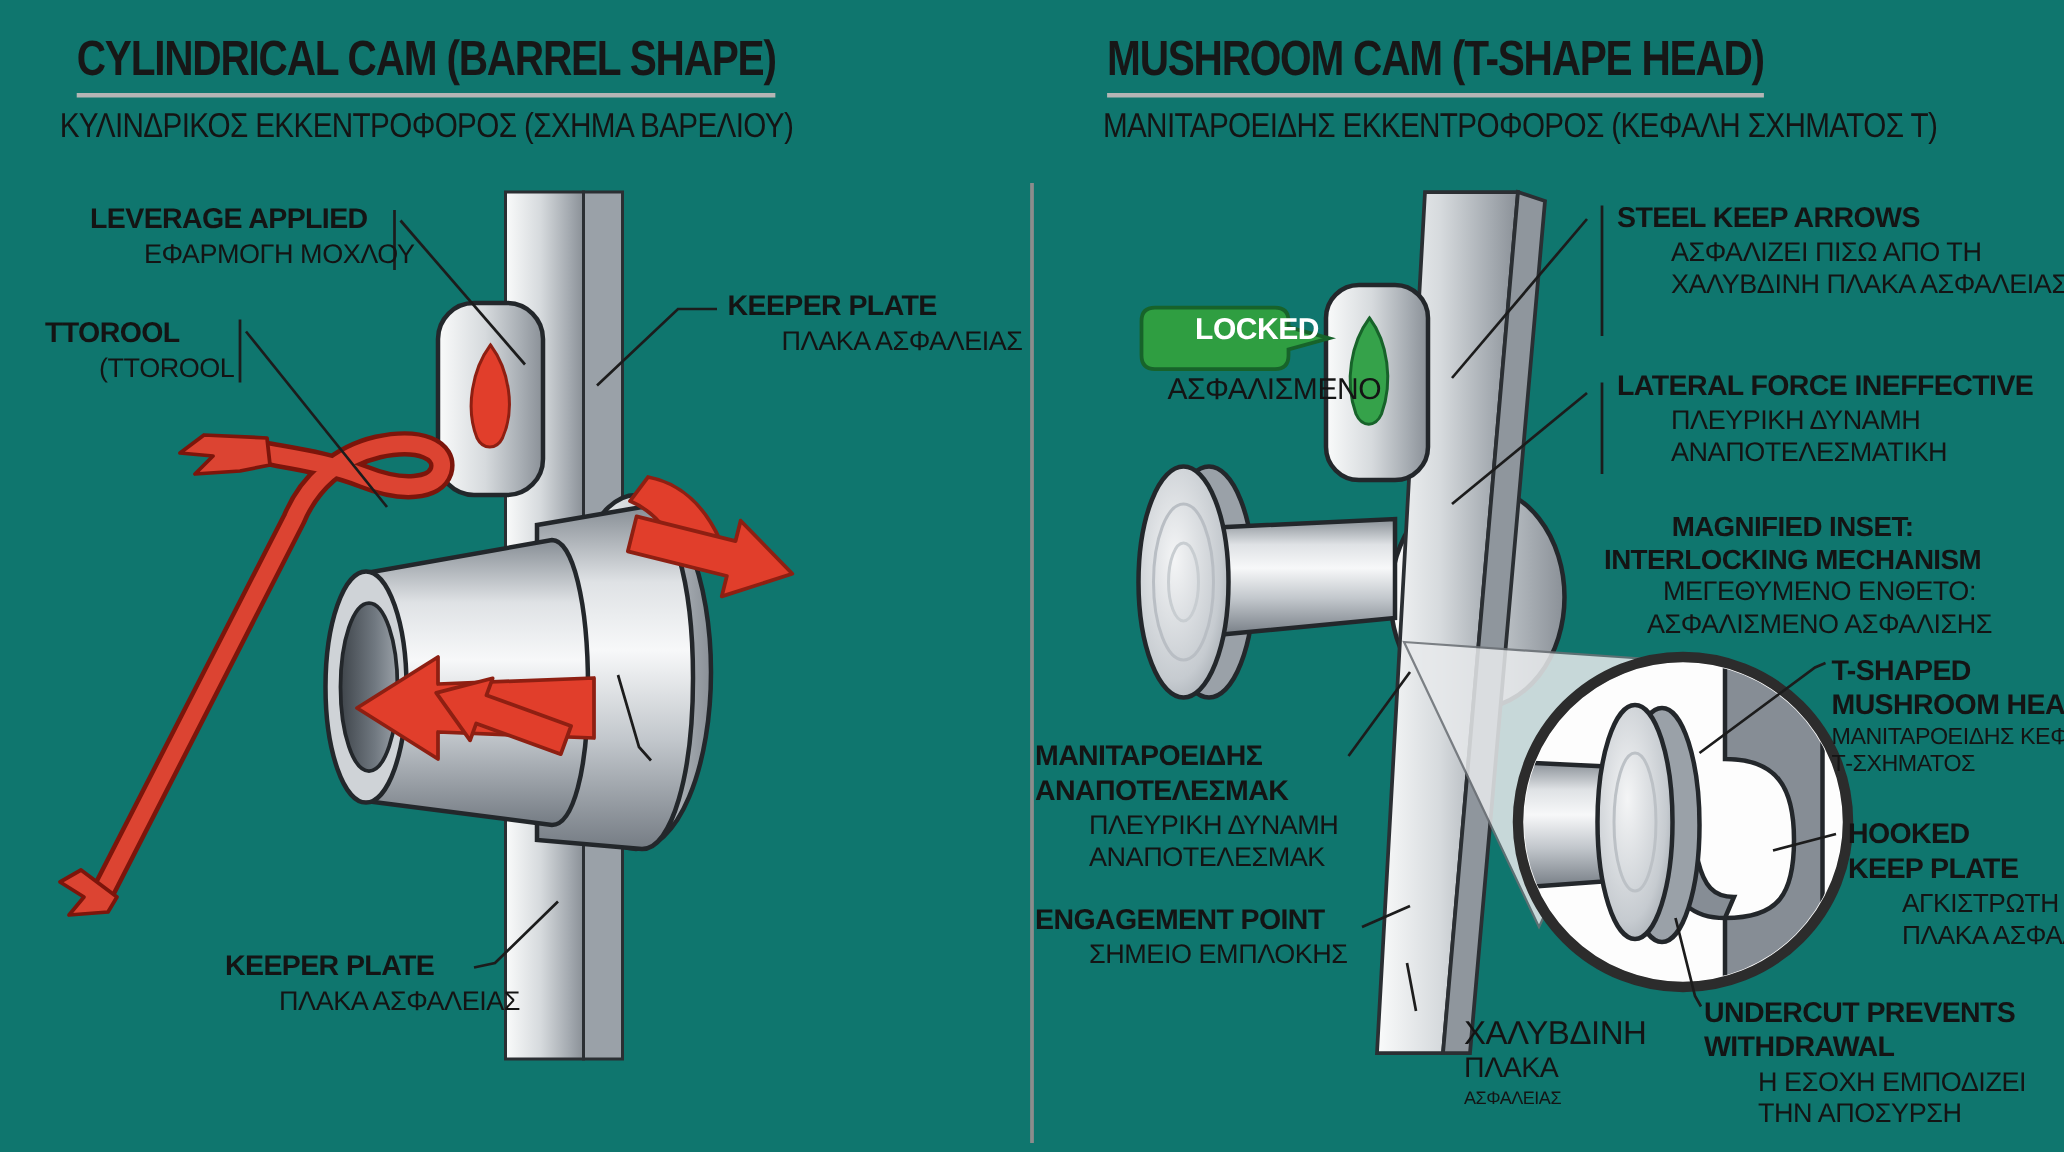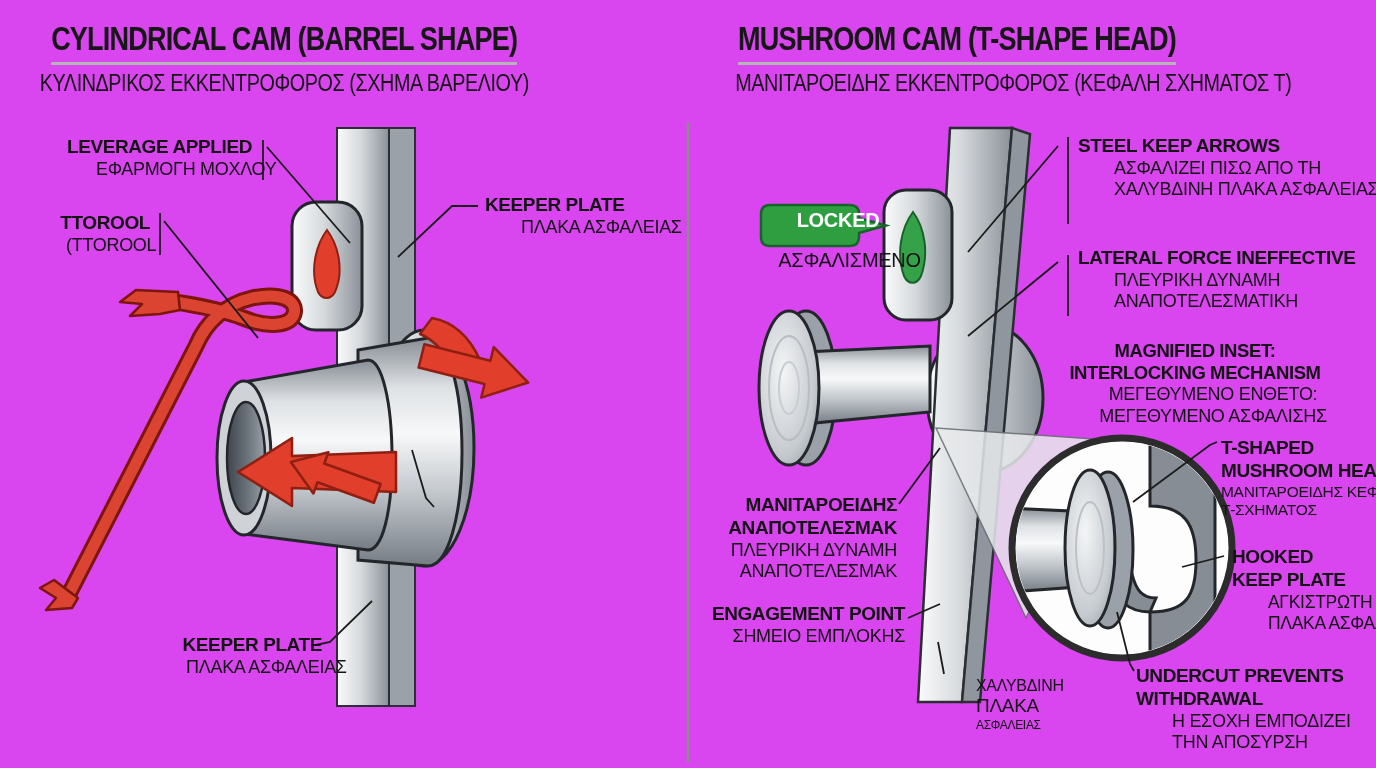--- a/index.html
+++ b/index.html
@@ -1,29 +1,29 @@
 <!DOCTYPE html>
 <html><head>
 <meta charset="utf-8">
 <style>
   html,body{margin:0;padding:0;background:#f6f6f6;}
-  #page{position:relative;width:1376px;height:768px;background:#d946ef;overflow:hidden;
+  #page{position:relative;width:1376px;height:768px;background:#0f766e;overflow:hidden;
         font-family:"Liberation Sans", sans-serif;color:#141414;}
   #art{position:absolute;left:0;top:0;z-index:1;}
   .txt{position:absolute;z-index:2;}
   .title-wrap{text-align:center;}
   .title{display:inline-block;font-size:33px;font-weight:700;letter-spacing:-1px;color:#171717;
          border-bottom:3px solid #b5b5b5;padding-bottom:4px;transform:scaleX(.82);transform-origin:center;white-space:nowrap;}
   .subtitle{display:inline-block;font-size:23px;font-weight:400;letter-spacing:-.5px;color:#141414;
             margin-top:5px;transform:scaleX(.86);transform-origin:center;white-space:nowrap;}
   .lbl{line-height:1.2;white-space:nowrap;}
   .en{font-weight:700;font-size:19px;letter-spacing:-.4px;}
   .gr{font-weight:400;font-size:18px;letter-spacing:-.3px;margin-left:36px;}
   .gr-sm{font-weight:400;font-size:15.5px;letter-spacing:-.3px;}
-  .ta-r{text-align:right;} .ta-c{text-align:center;}
+  .ta-r{text-align:left;} .ta-c{text-align:center;}
   .badge-text{font-weight:700;font-size:20px;color:#ffffff;text-align:center;letter-spacing:-.3px;}
 </style>
 </head>
 <body>
 
 <div id="page">
 
 <svg id="art" width="1376" height="768" viewBox="0 0 1376 768">
   <defs>
     <linearGradient id="mV" x1="0" y1="0" x2="1" y2="0">
@@ -190,21 +190,21 @@
 </div>
 <div class="txt lbl" style="left:1078px;top:247px;">
   <div class="en">LATERAL FORCE INEFFECTIVE</div>
   <div class="gr">ΠΛΕΥΡΙΚΗ ΔΥΝΑΜΗ</div>
   <div class="gr">ΑΝΑΠΟΤΕΛΕΣΜΑΤΙΚΗ</div>
 </div>
 <div class="txt lbl ta-c" style="left:1055px;top:340px;width:280px;">
   <div class="en" style="font-size:18.5px">MAGNIFIED INSET:</div>
   <div class="en" style="font-size:18.5px">INTERLOCKING MECHANISM</div>
   <div class="gr">ΜΕΓΕΘΥΜΕΝΟ ΕΝΘΕΤΟ:</div>
-  <div class="gr">ΜΕΓΕΘΥΜΕΝΟ ΑΣΦΑΛΙΣΗΣ</div>
+  <div class="gr">ΑΣΦΑΛΙΣΜΕΝΟ ΑΣΦΑΛΙΣΗΣ</div>
 </div>
 <div class="txt lbl" style="left:1221px;top:437px;">
   <div class="en">T-SHAPED</div>
   <div class="en">MUSHROOM HEAD</div>
   <div class="gr-sm">ΜΑΝΙΤΑΡΟΕΙΔΗΣ ΚΕΦΑΛΗ</div>
   <div class="gr-sm">Τ-ΣΧΗΜΑΤΟΣ</div>
 </div>
 <div class="txt lbl" style="left:1232px;top:546px;">
   <div class="en">HOOKED</div>
   <div class="en">KEEP PLATE</div>
@@ -221,18 +221,18 @@
   <div class="en">ΜΑΝΙΤΑΡΟΕΙΔΗΣ</div>
   <div class="en">ΑΝΑΠΟΤΕΛΕΣΜΑΚ</div>
   <div class="gr">ΠΛΕΥΡΙΚΗ ΔΥΝΑΜΗ</div>
   <div class="gr">ΑΝΑΠΟΤΕΛΕΣΜΑΚ</div>
 </div>
 <div class="txt lbl ta-r" style="left:690px;top:603px;width:215px;">
   <div class="en">ENGAGEMENT POINT</div>
   <div class="gr">ΣΗΜΕΙΟ ΕΜΠΛΟΚΗΣ</div>
 </div>
 <div class="txt lbl" style="left:940px;top:676px;">
-  <div class="gr" style="font-size:16px">ΧΑΛΥΒΔΙΝΗ</div>
+  <div class="gr" style="font-size:22px">ΧΑΛΥΒΔΙΝΗ</div>
   <div class="gr" style="font-size:19px">ΠΛΑΚΑ</div>
   <div class="gr" style="font-size:12px">ΑΣΦΑΛΕΙΑΣ</div>
 </div>
 
 </div>
 
 </body></html>

